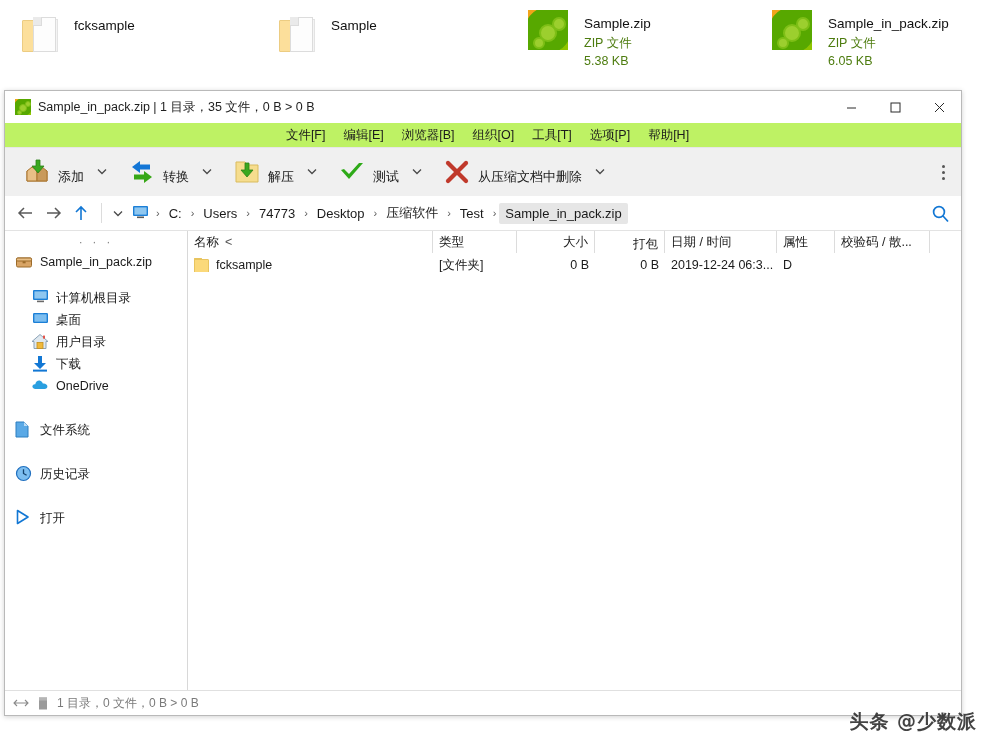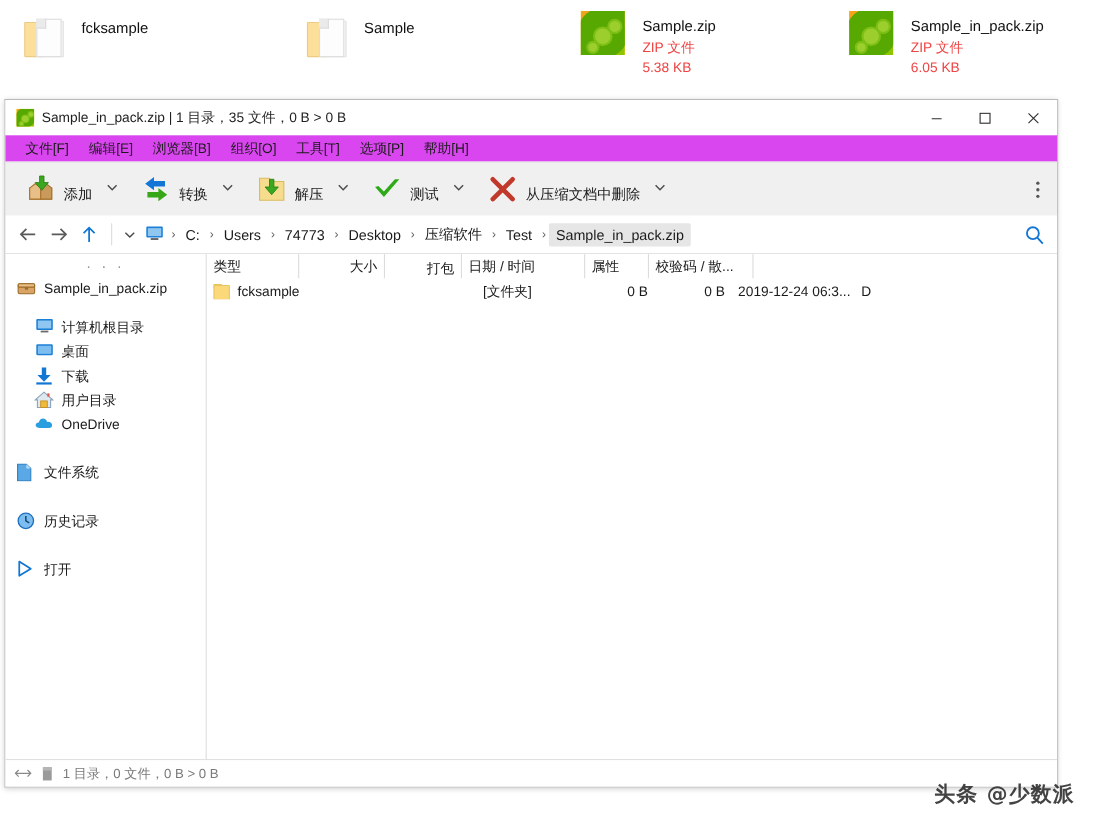--- a/index.html
+++ b/index.html
@@ -10,21 +10,21 @@
     font-size:13px;color:#1a1a1a;
     overflow:hidden;position:relative;
   }
 
   
   #desktop{position:absolute;left:0;top:0;width:995px;height:90px;background:#fff;}
   .desk-item{position:absolute;display:flex;align-items:flex-start;}
   .desk-icon{width:44px;height:44px;flex:0 0 44px;position:relative;}
   .desk-text{margin-left:12px;padding-top:4px;line-height:1.45;}
   .desk-name{font-size:13.5px;color:#111;}
-  .desk-sub{font-size:12.5px;color:#ef4444;}
+  .desk-sub{font-size:12.5px;color:#4d7c0f;}
 
   
   .folder-big{position:relative;width:44px;height:44px;}
   .folder-big .back{position:absolute;left:4px;top:8px;width:16px;height:30px;background:#fcdf9b;border:1px solid #eccc82;border-radius:1px 0 0 1px;}
   .folder-big .page{position:absolute;left:15px;top:5px;width:21px;height:33px;background:#fdfdfd;border:1px solid #dcdcdc;}
   .folder-big .page2{position:absolute;left:18px;top:7px;width:20px;height:31px;background:#f4f4f4;border:1px solid #e3e3e3;}
   .folder-big .fold{position:absolute;left:15px;top:5px;width:8px;height:8px;background:#eaeaea;border-right:1px solid #dcdcdc;border-bottom:1px solid #dcdcdc;}
 
   
   .pea{position:relative;width:40px;height:40px;overflow:hidden;background:#ffc61a;}
@@ -41,21 +41,21 @@
   #window{position:absolute;left:4px;top:90px;width:956px;height:624px;
     background:#ffffff;border:1px solid #b9b9b9;box-shadow:0 1px 5px rgba(0,0,0,.18);
     display:flex;flex-direction:column;}
 
   .titlebar{height:32px;display:flex;align-items:center;padding:0 0 0 10px;background:#fff;flex:0 0 32px;}
   .title-ico{width:16px;height:16px;flex:0 0 16px;margin-right:7px;}
   .title-text{font-size:12.5px;color:#1f1f1f;white-space:nowrap;}
   .wbtns{margin-left:auto;display:flex;height:32px;}
   .wbtn{width:44px;height:32px;display:flex;align-items:center;justify-content:center;font-size:13px;color:#2b2b2b;}
 
-  .menubar{height:24px;display:flex;align-items:center;padding:0 0 0 9px;flex:0 0 24px;background:#d946ef;}
+  .menubar{height:24px;display:flex;align-items:center;padding:0 0 0 9px;flex:0 0 24px;background:#bef264;justify-content:center;}
   .menu-item{font-size:12.5px;color:#1b1b1b;padding:2px 9px;white-space:nowrap;}
 
   .toolbar{height:48px;background:#f0f0f0;display:flex;align-items:center;padding:0 6px 0 12px;flex:0 0 48px;border-top:1px solid #e6e6e6;}
   .tb-group{display:flex;align-items:center;margin-right:8px;}
   .tb-btn{display:flex;align-items:flex-end;padding:4px 6px;border-radius:2px;}
   .tb-ico{width:28px;height:28px;flex:0 0 28px;margin-right:7px;position:relative;}
   .tb-label{font-size:13px;color:#1a1a1a;white-space:nowrap;}
   .tb-caret{padding:6px 7px;border-radius:2px;color:#4a4a4a;font-size:10px;line-height:1;}
   .tb-more{margin-left:auto;width:24px;height:30px;display:flex;flex-direction:column;align-items:center;justify-content:center;gap:3px;border-radius:2px;}
   .tb-more i{width:3px;height:3px;border-radius:50%;background:#555;display:block;}
@@ -395,41 +395,41 @@
           <svg width="17" height="14" viewBox="0 0 17 14">
             <rect x="1" y="2" width="15" height="10" rx="1.2" fill="#1c7fd6"></rect>
             <rect x="2.4" y="3.3" width="12.2" height="7.4" fill="#7dbef0"></rect>
           </svg>
         </span>
         <span>桌面</span>
       </div>
 
       <div class="sb-row lvl1">
         <span class="sb-ico">
-          <svg width="16" height="17" viewBox="0 0 16 17">
-            <path d="M6 1 h4 v7 h4 l-6 6 l-6 -6 h4 z" fill="#1277d4"></path>
-            <rect x="1" y="14.6" width="14" height="2" fill="#1277d4"></rect>
-          </svg>
-        </span>
-        <span>下载</span>
-      </div>
-
-      <div class="sb-row lvl1">
-        <span class="sb-ico">
           <svg width="18" height="17" viewBox="0 0 18 17">
             <path d="M9 1.5 L17 8.5 L15 8.5 L15 15.5 L3 15.5 L3 8.5 L1 8.5 Z" fill="#dfe8ef" stroke="#8ba3b8" stroke-width="1"></path>
             <rect x="6" y="9.5" width="6" height="6" fill="#f0b93b" stroke="#c48f1e" stroke-width="0.8"></rect>
             <rect x="12" y="2.6" width="2" height="3" fill="#e3554a"></rect>
           </svg>
         </span>
         <span>用户目录</span>
       </div>
 
       <div class="sb-row lvl1">
         <span class="sb-ico">
+          <svg width="16" height="17" viewBox="0 0 16 17">
+            <path d="M6 1 h4 v7 h4 l-6 6 l-6 -6 h4 z" fill="#1277d4"></path>
+            <rect x="1" y="14.6" width="14" height="2" fill="#1277d4"></rect>
+          </svg>
+        </span>
+        <span>下载</span>
+      </div>
+
+      <div class="sb-row lvl1">
+        <span class="sb-ico">
           <svg width="18" height="14" viewBox="0 0 18 14">
             <path d="M5 12 C1.8 12 0.6 9.6 2 8 C2.6 7.3 3.6 7 4.3 7.2 C4.6 4.6 7 3 9.2 3.7 C10.7 4.2 11.6 5.4 11.8 6.6 C14.2 6.1 16.4 7.6 16.4 9.5 C16.4 11 15.2 12 13.6 12 Z" fill="#2a9fe0"></path>
           </svg>
         </span>
         <span>OneDrive</span>
       </div>
 
       <div class="sb-gap"></div>
       <div class="sb-gap s"></div>
 
@@ -465,20 +465,24 @@
             <path d="M2.5 1.5 L13 8 L2.5 14.5 Z" fill="none" stroke="#1277d4" stroke-width="1.6" stroke-linejoin="round"></path>
           </svg>
         </span>
         <span>打开</span>
       </div>
     </div>
 
     <div class="filepane">
 
       <div class="colhead">
+        <div class="ch" style="width:245px;flex:0 0 245px;">
+          <span>名称</span>
+          <span style="margin-left:6px;color:#555;">&lt;</span>
+        </div>
         <div class="ch" style="width:84px;flex:0 0 84px;">
           <span>类型</span>
         </div>
         <div class="ch r" style="width:78px;flex:0 0 78px;">
           <span>大小</span>
         </div>
         <div class="ch r" style="width:70px;flex:0 0 70px;align-items:flex-end;">
           <span>打包</span>
         </div>
         <div class="ch" style="width:112px;flex:0 0 112px;">

